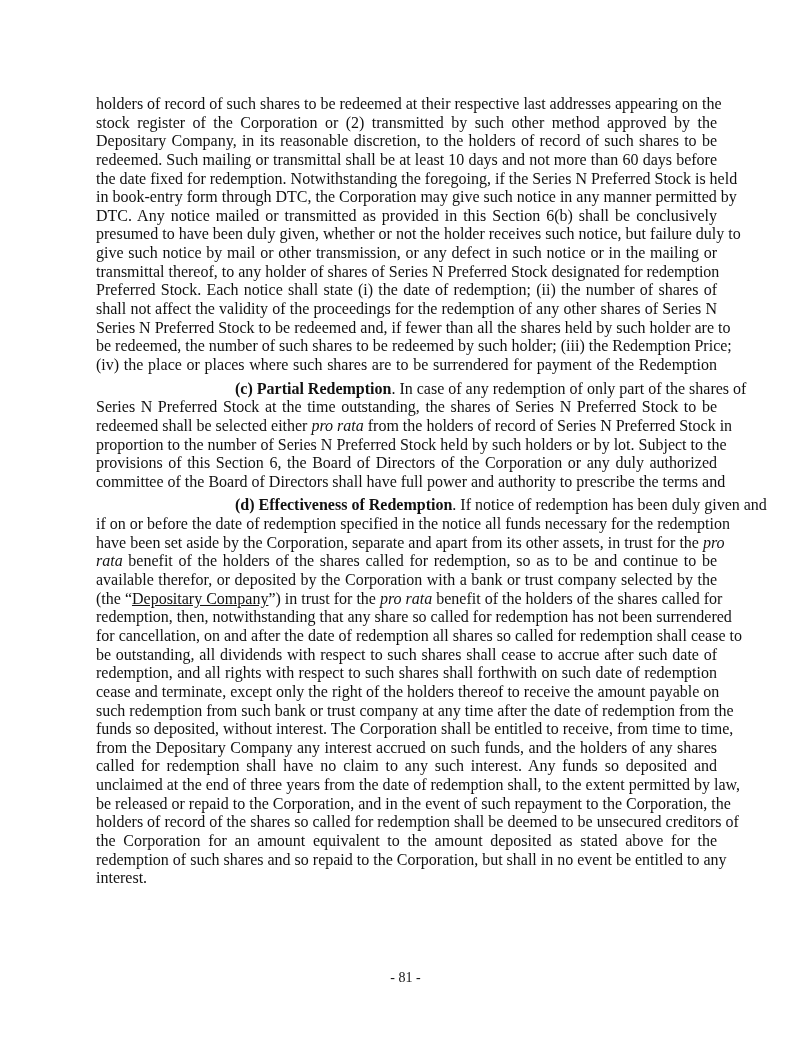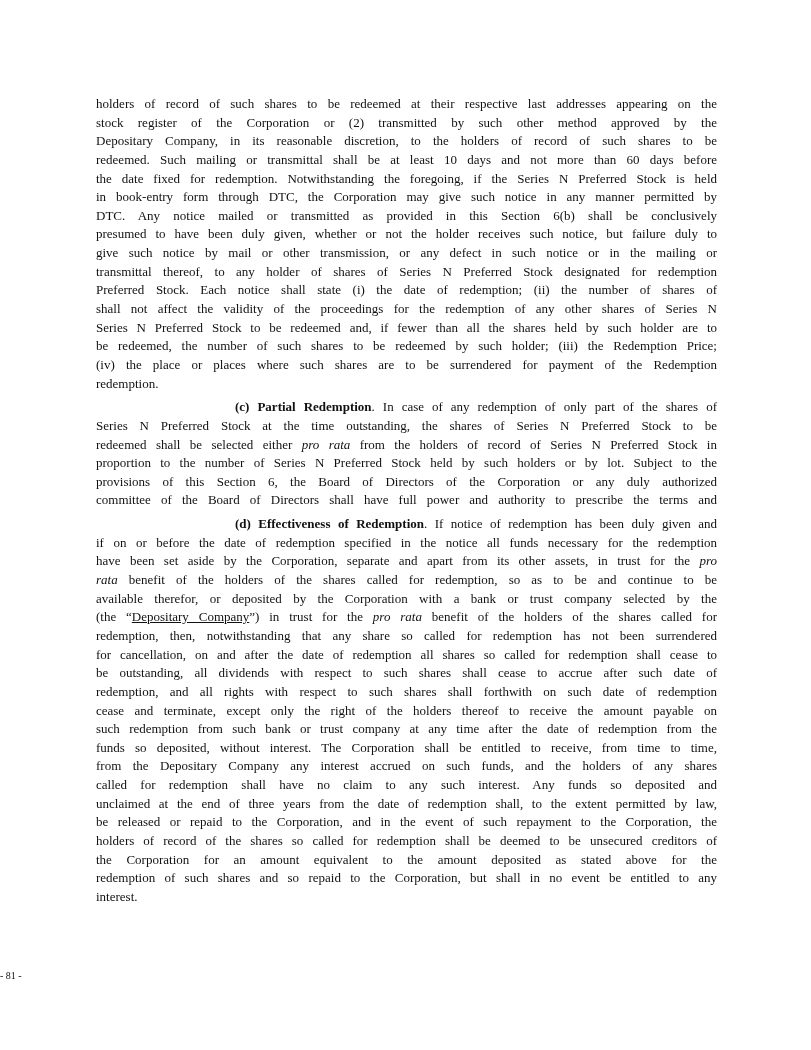--- a/index.html
+++ b/index.html
@@ -1,31 +1,31 @@
 <!DOCTYPE html>
 <html><head>
 <meta charset="utf-8">
 <style>
   html, body { margin:0; padding:0; background:#ffffff; }
   body { width:811px; height:1050px; position:relative; overflow:hidden; }
   .page {
     position:absolute; left:96px; top:95px; width:621px;
     font-family: "Liberation Serif", "DejaVu Serif", serif;
-    font-size:13px; line-height:18.65px; color:#111111;
+    font-size:16px; line-height:18.65px; color:#111111;
   }
   .line { white-space:nowrap; display:block; height:18.65px; }
   .just { text-align:justify; text-align-last:justify; }
   .para-gap { height:5px; }
   .indent { padding-left:96px; }
   b { font-weight:bold;margin-left:43px; }
   i { font-style:italic; }
   u { text-decoration:underline; }
   .page-number {
-    position:absolute; left:0; width:811px; top:970px; 
-    font-family: "Liberation Serif", "DejaVu Serif", serif; font-size:10px; color:#111;
+    position:absolute; left:0; width:811px; top:970px; text-align:center;
+    font-family: "Liberation Serif", "DejaVu Serif", serif; font-size:14px; color:#111;
   }
 </style>
 </head>
 <body>
 
 <div class="page">
 
   <div>
     <span class="line just">holders of record of such shares to be redeemed at their respective last addresses appearing on the</span>
     <span class="line just">stock register of the Corporation or (2) transmitted by such other method approved by the</span>
@@ -35,21 +35,20 @@
     <span class="line just">in book-entry form through DTC, the Corporation may give such notice in any manner permitted by</span>
     <span class="line just">DTC.  Any notice mailed or transmitted as provided in this Section 6(b) shall be conclusively</span>
     <span class="line just">presumed to have been duly given, whether or not the holder receives such notice, but failure duly to</span>
     <span class="line just">give such notice by mail or other transmission, or any defect in such notice or in the mailing or</span>
     <span class="line just">transmittal thereof, to any holder of shares of Series N Preferred Stock designated for redemption</span>
     <span class="line just">Preferred Stock.  Each notice shall state (i) the date of redemption; (ii) the number of shares of</span>
     <span class="line just">shall not affect the validity of the proceedings for the redemption of any other shares of Series N</span>
     <span class="line just">Series N Preferred Stock to be redeemed and, if fewer than all the shares held by such holder are to</span>
     <span class="line just">be redeemed, the number of such shares to be redeemed by such holder; (iii) the Redemption Price;</span>
     <span class="line just">(iv) the place or places where such shares are to be surrendered for payment of the Redemption</span>
-    <span class="line">redemption.</span>
   </div>
 
   <div class="para-gap"></div>
 
   <div>
     <span class="line just indent"><b>(c) Partial Redemption</b><span>.  In case of any redemption of only part of the shares of</span></span>
     <span class="line just">Series N Preferred Stock at the time outstanding, the shares of Series N Preferred Stock to be</span>
     <span class="line just"><span>redeemed shall be selected either </span><i>pro rata</i><span> from the holders of record of Series N Preferred Stock in</span></span>
     <span class="line just">proportion to the number of Series N Preferred Stock held by such holders or by lot.  Subject to the</span>
     <span class="line just">provisions of this Section 6, the Board of Directors of the Corporation or any duly authorized</span>

